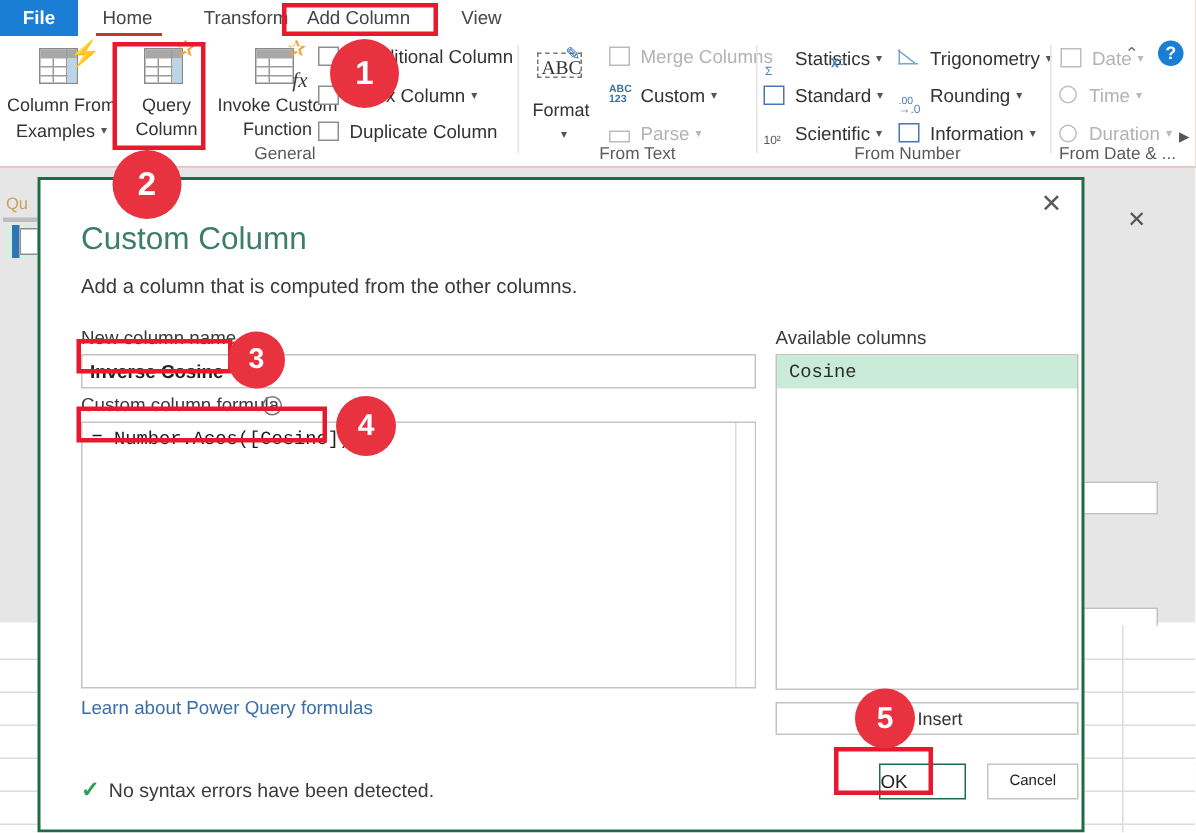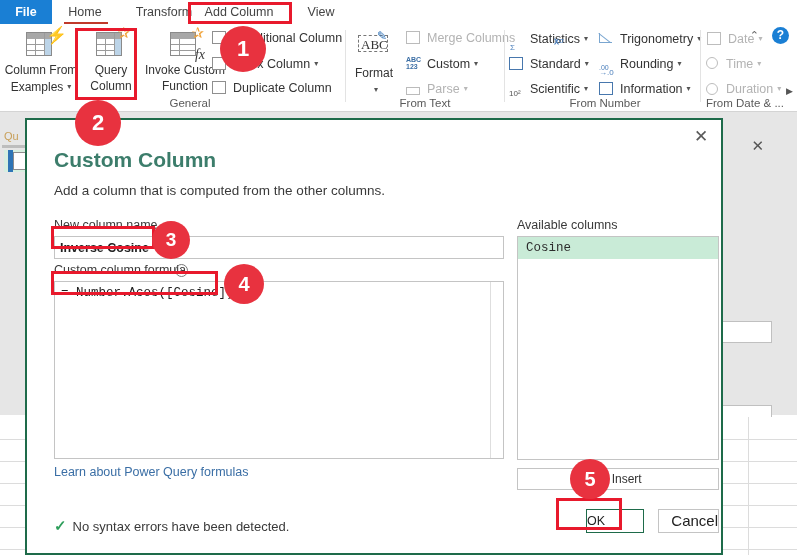--- a/index.html
+++ b/index.html
@@ -161,21 +161,21 @@
     position: absolute; left: 25px; top: 118px; width: 698px; height: 437px;
     background: #ffffff; border: 2px solid #1e6b4a;
   }
   .dlg-close {
     position: absolute; right: 9px; top: 6px; width: 22px; height: 22px;
     font-size: 17px; color: #5a5a5a; text-align: center; line-height: 20px;
     font-family: "DejaVu Sans", sans-serif;
   }
   .dlg-title {
     position: absolute; left: 27px; top: 28px;
-    font-size: 21px; color: #3c7d6b; font-weight: 700;
+    font-size: 21px; color: #3c7d6b; font-weight: 400;
   }
   .dlg-sub {
     position: absolute; left: 27px; top: 63px;
     font-size: 13.5px; color: #3a3a3a;
   }
   .fld-label {
     position: absolute; font-size: 12.5px; color: #3a3a3a;
   }
   .lbl-newcol { left: 27px; top: 98px; }
   .lbl-formula { left: 27px; top: 143px; }
@@ -228,21 +228,21 @@
   }
   .syntax-ok .chk { color: #2e9e5b; font-size: 15px; margin-right: 6px; font-weight: bold; }
   .btn-ok {
     position: absolute; left: 559px; top: 389px; width: 58px; height: 24px;
     border: 1px solid #1e6b4a; background: #fff;
     font-size: 12.5px; color: #222; text-align: left; line-height: 22px;
   }
   .btn-cancel {
     position: absolute; left: 631px; top: 389px; width: 61px; height: 24px;
     border: 1px solid #c4c4c4; background: #fff;
-    font-size: 15px; color: #222; text-align: right; line-height: 22px;
+    font-size: 10px; color: #222; text-align: center; line-height: 22px;
   }
 
   
   .anno-rect {
     position: absolute; border: 3px solid #e8192c; pointer-events: none;
   }
   .anno-badge {
     position: absolute; border-radius: 50%;
     background: #e8323f; color: #fff;
     font-size: 22px; font-weight: bold; text-align: center;

